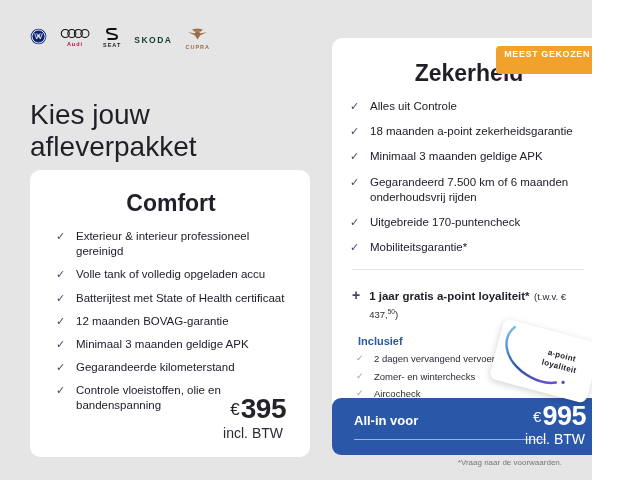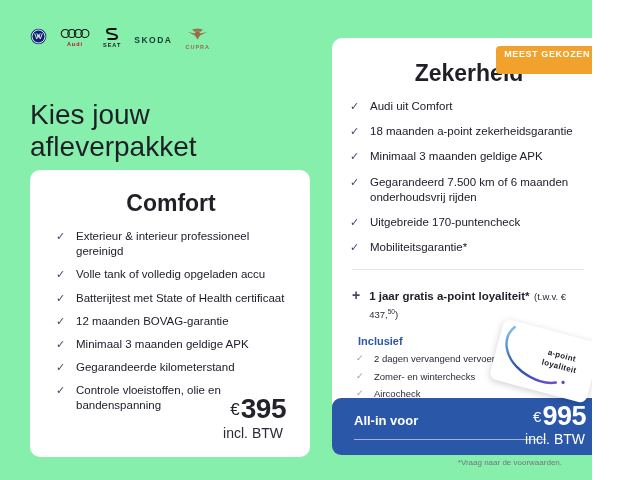--- a/index.html
+++ b/index.html
@@ -1,17 +1,17 @@
 <!DOCTYPE html>
 <html><head>
 <meta charset="utf-8">
 <style>
   html,body{margin:0;padding:0;}
   body{font-family:"Liberation Sans", sans-serif;}
-  .page{position:relative;width:592px;height:480px;background:#86efac;overflow:hidden;color:#23232B;}
+  .page{position:relative;width:592px;height:480px;background:#e5e5e5;overflow:hidden;color:#23232B;}
 
   
   .brandbar{position:absolute;left:30px;top:28px;display:flex;align-items:flex-start;gap:13px;height:34px;}
   .logo{display:flex;flex-direction:column;align-items:center;justify-content:flex-start;}
   .logo .sub{font-size:5.5px;font-weight:bold;letter-spacing:1px;margin-top:2px;}
   .audi-sub{color:#BB0A30;letter-spacing:0;}
   .seat-sub{color:#1a1a1a;}
   .cupra-sub{color:#9B6A46;}
   .skoda-word{font-size:8.5px;font-weight:bold;color:#143C30;letter-spacing:1.5px;margin-top:7px;}
 
@@ -160,21 +160,21 @@
       <span class="price-note">incl. BTW</span>
     </div>
   </section>
 
   <section class="card card-zeker">
     <span class="badge">MEEST GEKOZEN</span>
     <h2 class="card-title">Zekerheid</h2>
     <ul class="checks">
       <li class="bold">
           <span class="ck">✓</span>
-          <span>Audi uit Comfort</span>
+          <span>Alles uit Controle</span>
         </li>
       <li>
           <span class="ck">✓</span>
           <span>18 maanden a-point zekerheidsgarantie</span>
         </li>
       <li>
           <span class="ck">✓</span>
           <span>Minimaal 3 maanden geldige APK</span>
         </li>
       <li>

